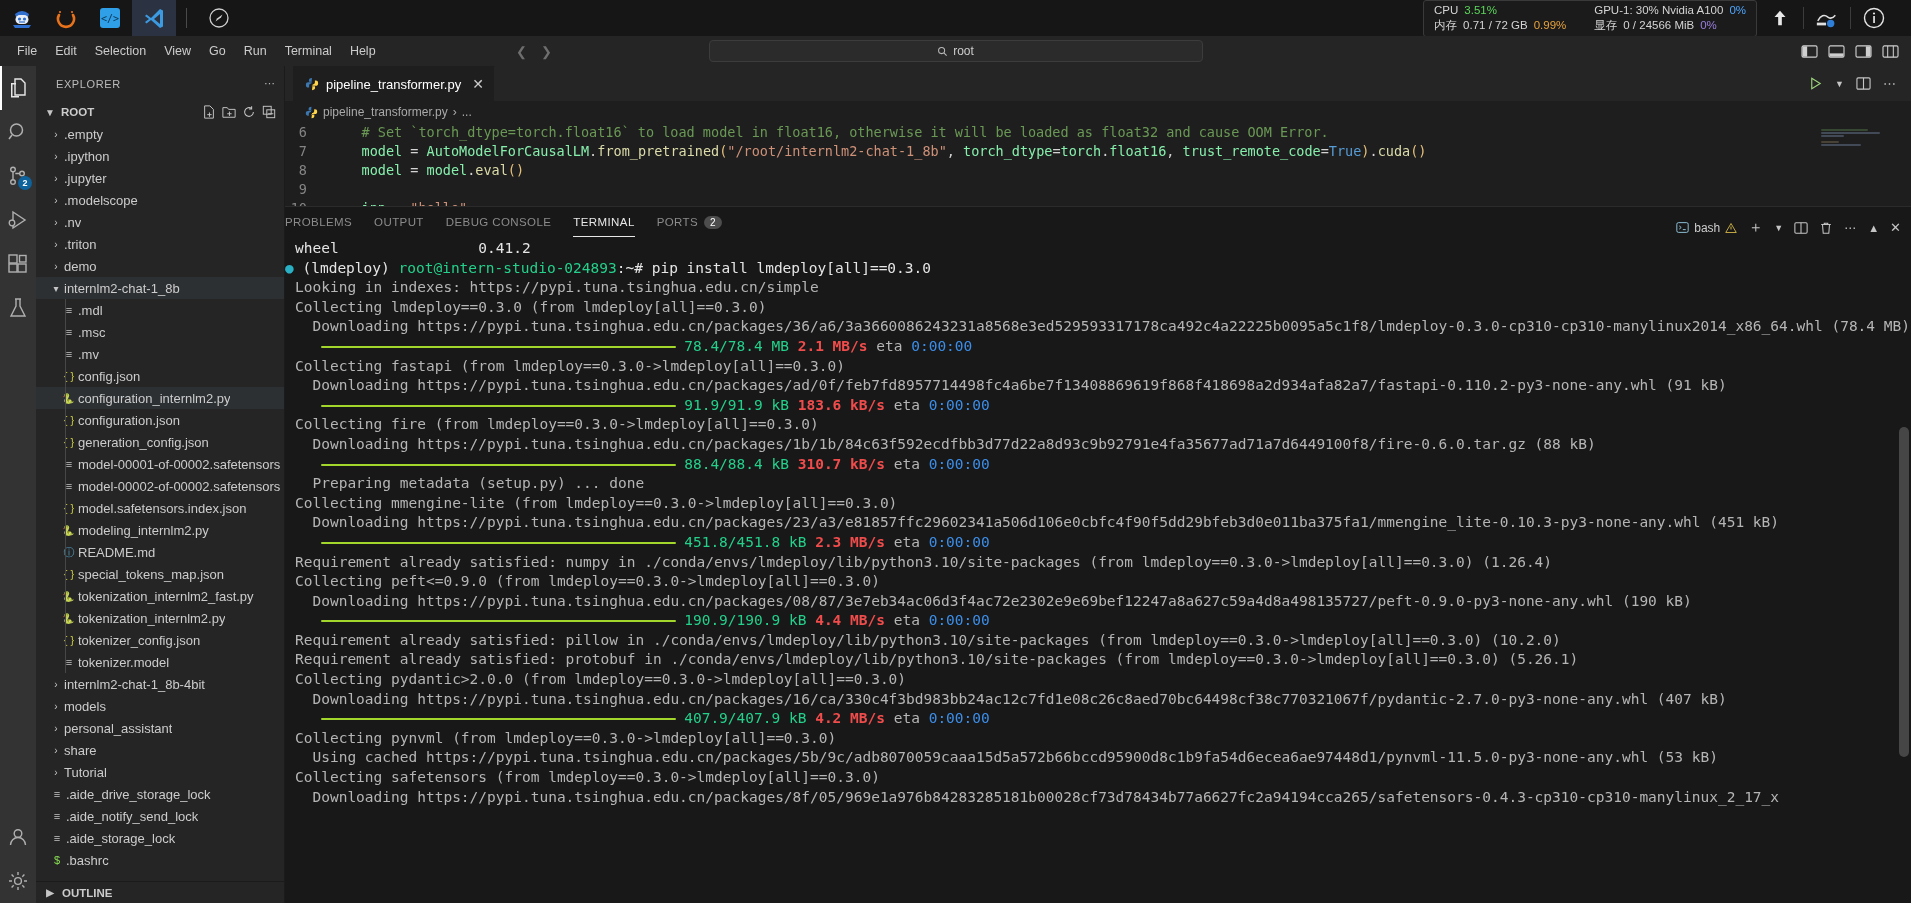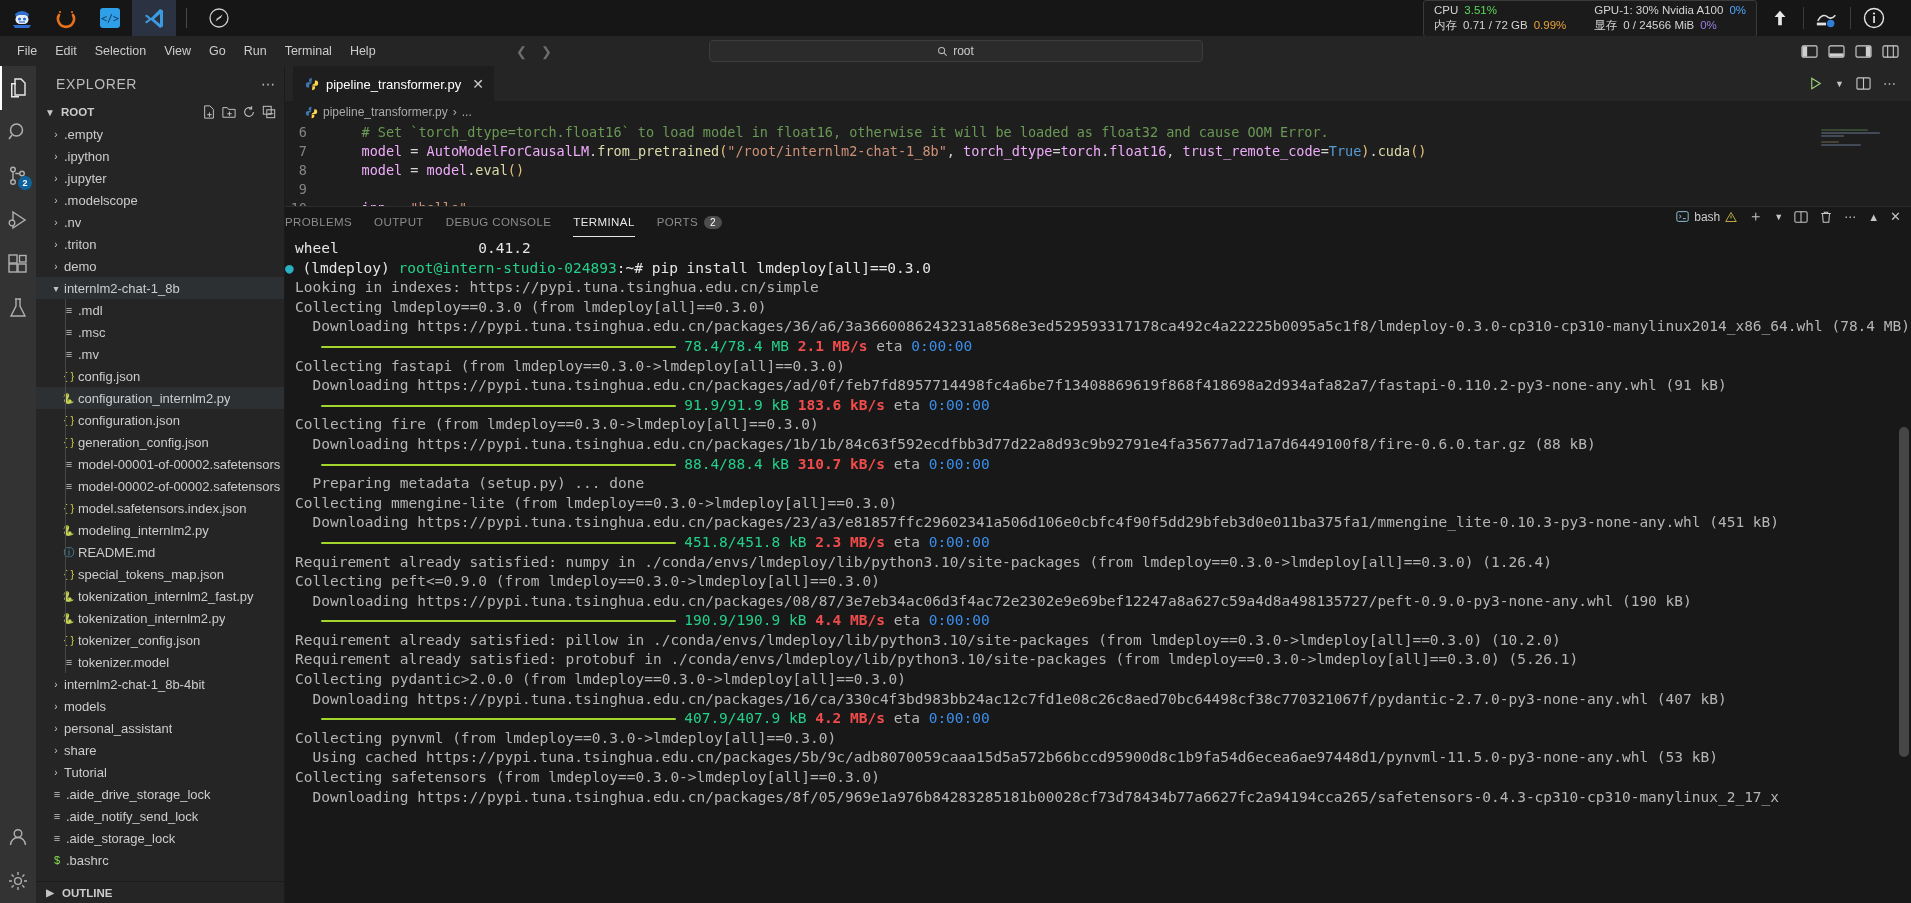--- a/index.html
+++ b/index.html
@@ -65,21 +65,21 @@
     display: flex; align-items: center; justify-content: center; font-weight: bold;
   }
   .ab-spacer { flex: 1 1 auto; }
 
   .sidebar {
     width: 249px; background: #252526; flex: 0 0 249px; display: flex; flex-direction: column;
     border-right: 1px solid #1b1b1b; position: relative;
   }
   .sb-title {
     height: 35px; display: flex; align-items: center; justify-content: space-between;
-    padding: 0 8px 0 20px; font-size: 14px; letter-spacing: .6px; color: #bbbbbb; text-transform: uppercase;
+    padding: 0 8px 0 20px; font-size: 11px; letter-spacing: .6px; color: #bbbbbb; text-transform: uppercase;
   }
   .sb-section-head {
     height: 22px; display: flex; align-items: center; gap: 3px; padding-left: 6px;
     font-size: 11.5px; font-weight: bold; color: #cccccc;
   }
   .sb-head-actions { margin-left: auto; display: flex; gap: 6px; padding-right: 8px; color: #c5c5c5; }
   .tree { flex: 1 1 auto; overflow: hidden; }
   .row {
     height: 22px; display: flex; align-items: center; font-size: 13px; color: #cccccc;
     white-space: nowrap; position: relative;
@@ -122,28 +122,28 @@
   .code-line { display: flex; white-space: pre; height: 19px; }
   .lnum { width: 44px; text-align: right; padding-right: 22px; color: #858585; flex: 0 0 44px; }
   .minimap {
     position: absolute; right: 14px; top: 0; width: 76px; height: 100%;
     opacity: .55;
   }
   .mm-line { height: 2px; margin: 1px 0; border-radius: 1px; }
   .c-com { color: #6A9955; }
   .c-str { color: #ce9178; }
   .c-fn  { color: #dcdcaa; }
-  .c-var { color: #f0abfc; margin-top: 38px; }
+  .c-var { color: #86efac; margin-top: 38px; }
   .c-kw  { color: #569cd6; }
   .c-par { color: #d4d4d4; }
   .c-yel { color: #e5c07b; }
 
   
   .panel { flex: 1 1 auto; display: flex; flex-direction: column; background: #181818; min-height: 0; border-top: 1px solid #2b2b2b; }
-  .panel-head { height: 30px; display: flex; align-items: flex-start; flex: 0 0 30px; }
+  .panel-head { height: 30px; display: flex; align-items: flex-end; flex: 0 0 30px; }
   .ptab {
     font-size: 11.5px; letter-spacing: .4px; color: #8b8b8b; text-transform: uppercase;
     margin-right: 22px; height: 30px; display: flex; align-items: center; gap: 6px;
     position: relative;
   }
   .ptab.active { color: #e7e7e7; }
   .ptab.active::after {
     content: ""; position: absolute; left: 0; right: 0; bottom: 0; height: 1px; background: #e7e7e7;
   }
   .pbadge { background: #4d4d4d; color: #fff; border-radius: 9px; font-size: 10px; padding: 1px 6px; }

